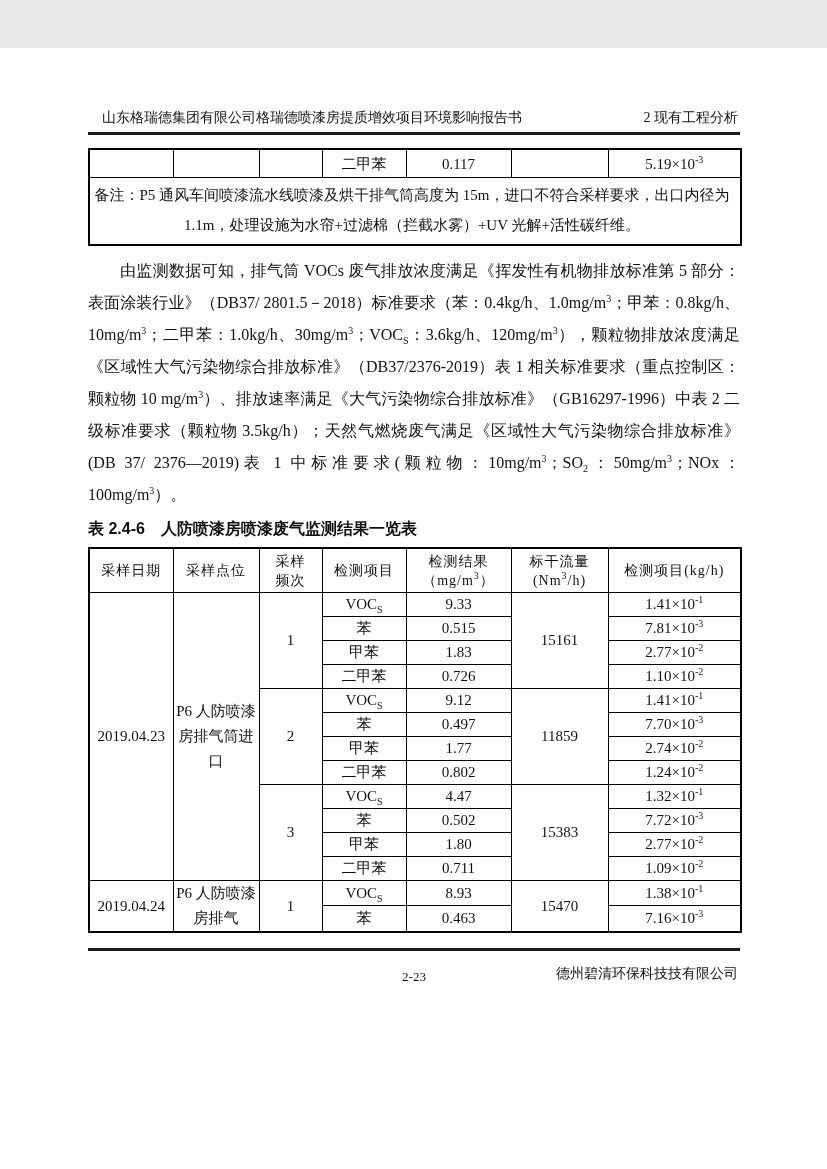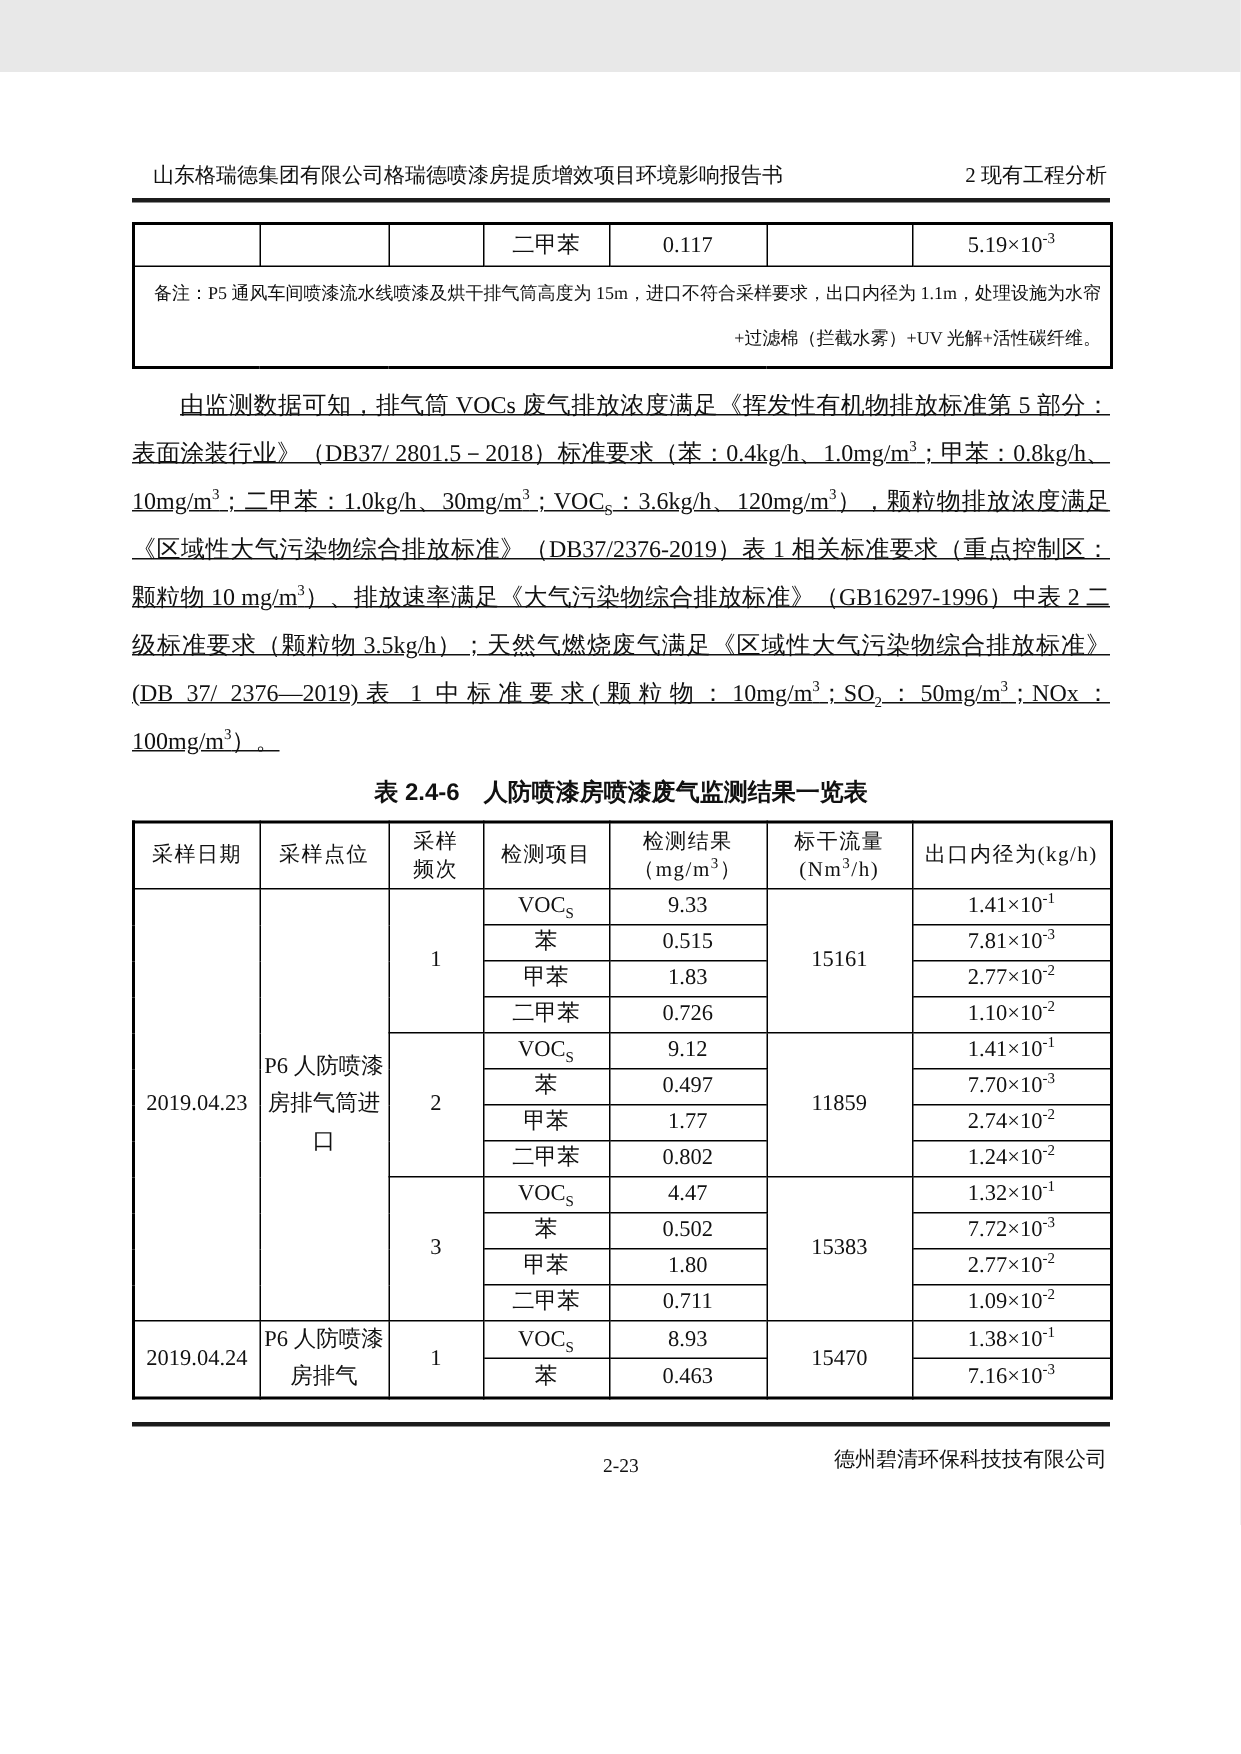--- a/index.html
+++ b/index.html
@@ -27,31 +27,31 @@
 
   
   table{border-collapse:collapse;table-layout:fixed;width:652px;border:2px solid #000;}
   td,th{border:1px solid #000;text-align:center;vertical-align:middle;
         padding:0 2px;overflow:hidden;font-weight:normal;}
 
   
   .prev-table{margin-top:13px;}
   .prev-table td{height:27px;font-size:15px;line-height:20px;}
   .prev-table .note-cell{
-    height:auto;text-align:right;font-size:12px;line-height:30px;
+    height:auto;text-align:center;font-size:15px;line-height:30px;
     padding:2px 6px 4px 0;
   }
 
   
-  .body-text{margin-top:9px;font-size:16px;text-decoration:underline;}
+  .body-text{margin-top:9px;font-size:16px;}
   .para{line-height:32px;text-align:justify;text-indent:2em;margin:0;}
   .section-heading{line-height:32px;text-indent:0;padding-left:11px;margin:0;font-weight:normal;font-size:16px;}
 
   .table-caption{
-    text-align:center;font-weight:bold;font-size:16px;line-height:31px;
+    font-weight:bold;font-size:16px;line-height:31px;
     font-family:"Liberation Sans","DejaVu Sans",sans-serif;
     margin:2px 0 3px 0;
   }
 
   
   .mon-table th{font-size:14px;line-height:19px;height:43px;letter-spacing:1px;}
   .mon-table td{font-size:15px;line-height:23px;height:23px;}
   .mon-table .cell-point{line-height:25px;}
 
   
@@ -119,21 +119,21 @@
         <col style="width:133px">
     </colgroup>
     <tbody>
         <tr>
       <th>采样日期</th>
       <th>采样点位</th>
       <th>采样<br>频次</th>
       <th>检测项目</th>
       <th>检测结果<br>（mg/m<sup>3</sup>）</th>
       <th>标干流量<br>(Nm<sup>3</sup>/h)</th>
-      <th>出口内径为(kg/h)</th>
+      <th>检测项目(kg/h)</th>
     </tr>
     <tr>
       <td rowspan="12">2019.04.23</td>
       <td rowspan="12" class="cell-point">P6 人防喷漆房排气筒进口</td>
       <td rowspan="4">1</td>
       <td>VOC<sub>S</sub></td>
       <td>9.33</td>
       <td rowspan="4">15161</td>
       <td>1.41×10<sup>-1</sup></td>
     </tr>

